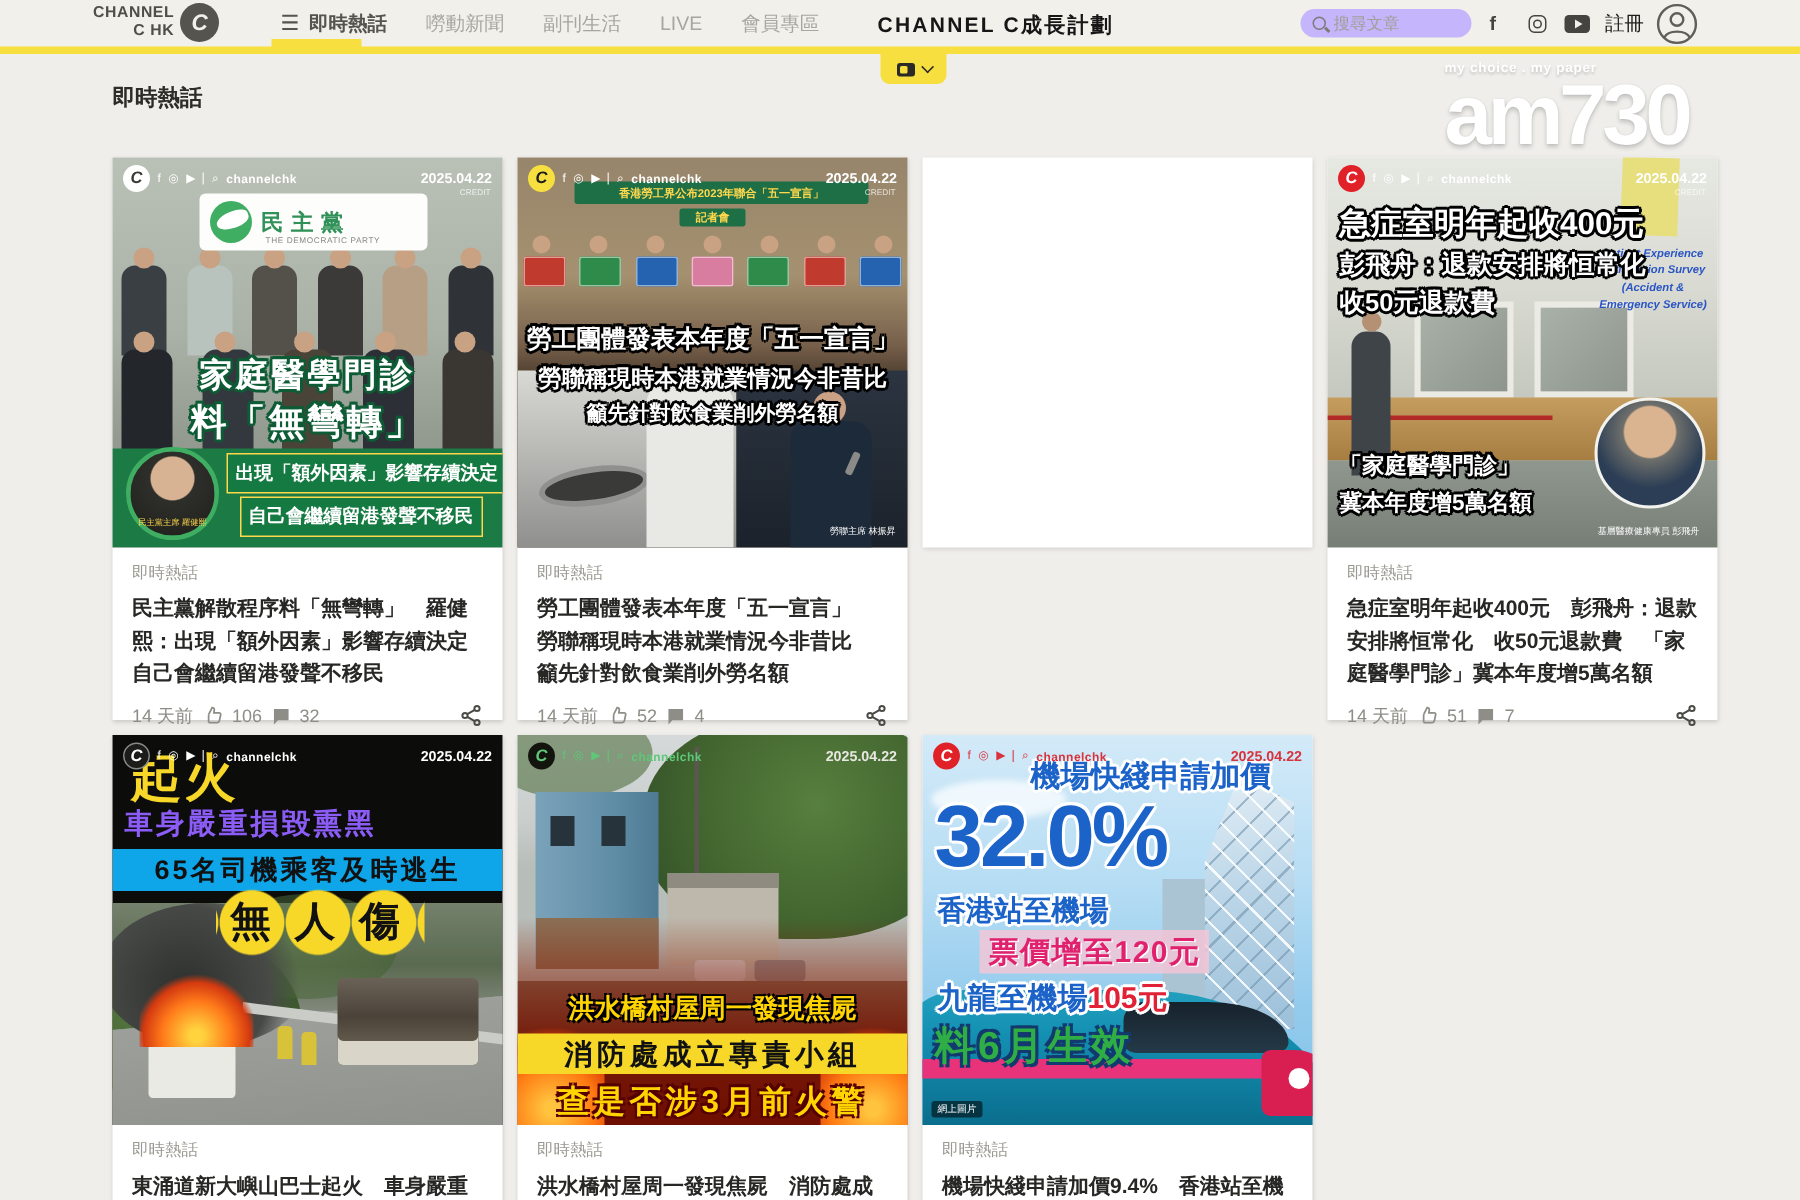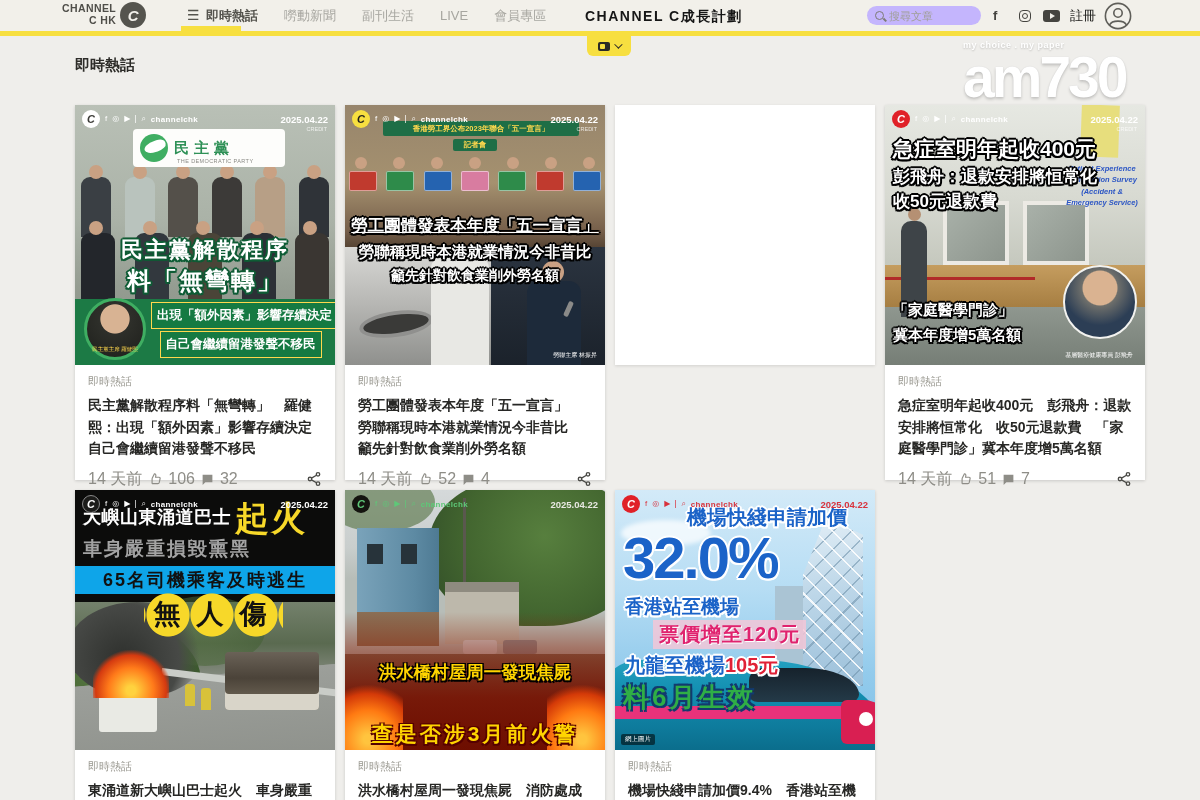--- a/index.html
+++ b/index.html
@@ -43,21 +43,21 @@
   .wm-logo { font-size:57px; font-weight:bold; line-height:.95; letter-spacing:-3px; text-shadow:0 2px 3px rgba(0,0,0,.18), 0 0 1px #cfcfcf; }
 
   .section-title { position:absolute; left:75px; top:56px; font-size:15px; font-weight:bold; color:#2d2c29; }
 
   
   .card { position:absolute; width:260px; height:375px; background:#fff; box-shadow:0 1px 3px rgba(0,0,0,.16); }
   .cimg { position:relative; width:260px; height:260px; overflow:hidden; }
   .cbody { padding:9px 13px 0 13px; }
   .cat { font-size:11px; color:#9a9991; margin-bottom:6px; }
   .ctitle { font-size:14px; line-height:21.5px; font-weight:bold; color:#272725; }
-  .cfoot { display:flex; align-items:center; gap:6px; margin-top:9px; font-size:16px; color:#8e8d87; }
+  .cfoot { display:flex; align-items:center; gap:6px; margin-top:9px; font-size:12px; color:#8e8d87; }
   .cfoot svg { display:block; }
   .share { margin-left:auto; }
 
   
   .imgbar { position:absolute; top:5px; left:7px; right:7px; display:flex; align-items:center; gap:5px; z-index:9; color:#fff; font-size:8px; }
   .imgbar .ldot { width:18px; height:18px; border-radius:50%; display:flex; align-items:center; justify-content:center; font-weight:bold; font-size:11px; font-style:italic; flex:0 0 auto; }
   .imgbar .sep { width:1px; height:8px; background:currentColor; opacity:.7; }
   .imgbar .handle { font-weight:bold; letter-spacing:.3px; }
   .imgbar .idate { margin-left:auto; font-weight:bold; font-size:9.5px; }
   .imgbar .micon { font-size:8px; line-height:1; }
@@ -99,21 +99,21 @@
   .c2 .signs { position:absolute; left:4px; right:4px; top:66px; display:flex; justify-content:space-between; }
   .c2 .signs i { width:28px; height:20px; background:#c03a2e; border-radius:2px; box-shadow:inset 0 0 0 1px rgba(255,255,255,.5); }
   .c2 .signs i:nth-child(2){background:#2e8b4a}.c2 .signs i:nth-child(3){background:#2563b0}.c2 .signs i:nth-child(4){background:#d87ca0}.c2 .signs i:nth-child(5){background:#2e8b4a}.c2 .signs i:nth-child(6){background:#c03a2e}.c2 .signs i:nth-child(7){background:#2563b0}
   .c2 .kitchen { position:absolute; left:0; bottom:0; width:146px; height:118px; background:linear-gradient(180deg,#d8d8d5 0%,#b9b9b6 45%,#8f908d 100%); }
   .c2 .wok { position:absolute; left:14px; bottom:28px; width:74px; height:26px; border-radius:50%; background:#39393six6; background:#3a3a38; border:4px solid #90908e; transform:rotate(-8deg); }
   .c2 .cook { position:absolute; left:86px; bottom:0; width:58px; height:110px; background:#e8e8e4; border-radius:14px 14px 0 0; }
   .c2 .itv { position:absolute; right:0; bottom:0; width:114px; height:118px; background:linear-gradient(180deg,#2b3440 0%,#1b222b 100%); }
   .c2 .man { position:absolute; right:24px; bottom:0; width:54px; height:84px; background:#1d2a3a; border-radius:12px 12px 0 0; }
   .c2 .man::before { content:""; position:absolute; top:-20px; left:15px; width:22px; height:22px; border-radius:50%; background:#caa184; }
   .c2 .mic { position:absolute; right:34px; bottom:48px; width:5px; height:16px; background:#8a8a88; transform:rotate(24deg); border-radius:2px; }
-  .c2 .h1 { top:110px; font-size:16.5px; font-weight:bold; --oc:#000; z-index:4;text-decoration:underline; }
+  .c2 .h1 { top:110px; font-size:16.5px; font-weight:bold; --oc:#000; z-index:4; }
   .c2 .h2 { top:137px; font-size:15.5px; font-weight:bold; --oc:#000; z-index:4; }
   .c2 .h3 { top:162px; font-size:14px; font-weight:bold; --oc:#000; z-index:4; }
   .c2 .pcap { position:absolute; right:8px; bottom:6px; font-size:6px; color:#fff; z-index:4; text-align:center; line-height:1.4; }
 
   
   .c3 { background:linear-gradient(180deg,#e6e8e2 0%,#d8dad2 35%,#c6c9bf 60%,#b2b6aa 100%); }
   .c3 .win { position:absolute; top:96px; width:66px; height:64px; border:4px solid #eceae4; background:linear-gradient(135deg,#a9b1a9 0%,#8d958d 100%); }
   .c3 .w1 { left:58px; } .c3 .w2 { left:138px; }
   .c3 .poster { position:absolute; right:26px; top:0; width:38px; height:52px; background:#e7de7d; transform:rotate(2deg); }
   .c3 .counter { position:absolute; left:0; right:0; bottom:58px; height:42px; background:linear-gradient(180deg,#c59d5f 0%,#a67e42 100%); }
@@ -139,21 +139,21 @@
   .c4 .rail { position:absolute; left:86px; bottom:64px; width:180px; height:7px; background:#c9ccc7; transform:rotate(7deg); }
   .c4 .smoke { position:absolute; left:-8px; top:0px; width:140px; height:96px; border-radius:50%; background:radial-gradient(circle at 40% 60%, #2e302d 0%, #474946 55%, rgba(70,72,69,0) 75%); }
   .c4 .van { position:absolute; left:24px; bottom:18px; width:58px; height:44px; background:#e9eae4; border-radius:7px 9px 3px 3px; }
   .c4 .flame { position:absolute; left:18px; bottom:52px; width:76px; height:50px; background:radial-gradient(circle at 50% 85%, #ffd23e 8%, #ff7a1a 40%, #d43a10 62%, rgba(212,58,16,0) 72%); }
   .c4 .bus { position:absolute; right:16px; bottom:40px; width:94px; height:58px; border-radius:4px; background:linear-gradient(180deg,#6a6257 0%,#4b4339 45%,#79705f 100%); box-shadow:inset 0 -16px 0 #d9d5c9; }
   .c4 .ff { position:absolute; width:10px; height:22px; background:#d8c23a; border-radius:3px 3px 0 0; }
   .c4 .f1 { left:110px; bottom:44px; } .c4 .f2 { left:126px; bottom:40px; }
   .c4 .l1 { top:6px; left:8px; right:4px; display:flex; align-items:flex-start; z-index:4; }
   .c4 .l1a { color:#fff; font-weight:bold; font-size:18px; padding-top:9px; letter-spacing:.5px; }
   .c4 .l1b { color:#f7d829; font-weight:bold; font-size:34px; margin-left:4px; letter-spacing:2px; }
-  .c4 .l2 { top:46px; left:8px; color:#a3a3a3; font-weight:bold; font-size:19px; letter-spacing:2px; z-index:4; position:absolute; }
+  .c4 .l2 { top:46px; left:8px; color:#8b5cf6; font-weight:bold; font-size:19px; letter-spacing:2px; z-index:4; position:absolute; }
   .c4 .l3 { position:absolute; top:76px; left:0; right:0; height:28px; background:#0ea5e9; color:#111; font-weight:bold; font-size:18px; display:flex; align-items:center; justify-content:center; letter-spacing:2px; z-index:4; }
   .c4 .l4 { top:106px; z-index:4; font-size:27px; font-weight:bold; color:#111; letter-spacing:16px; padding-left:16px; }
   .c4 .l4 span { background:radial-gradient(circle closest-side, #f7d829 96%, rgba(0,0,0,0) 100%); background-size:44px 44px; background-repeat:repeat-x; background-position:2px center; padding:8px 0 9px 10px; }
 
   
   .c5 { background:linear-gradient(180deg,#d5d9da 0%,#c9cecd 22%,#b7bdb8 34%); }
   .c5 .tree { position:absolute; right:-34px; top:-14px; width:210px; height:150px; border-radius:45%; background:radial-gradient(circle at 55% 40%, #577f3e 0%, #42652f 55%, #35522a 85%); }
   .c5 .tree2 { position:absolute; left:-20px; top:-18px; width:110px; height:60px; border-radius:50%; background:#49683590; }
   .c5 .house { position:absolute; left:12px; top:38px; width:82px; height:118px; background:linear-gradient(90deg,#7aa3ba 0%,#5d8aa3 70%,#4e7a93 100%); box-shadow:inset 0 -34px 0 #8a6f55; }
   .c5 .house i { position:absolute; width:16px; height:20px; background:#27333a; top:16px; } 
@@ -264,21 +264,21 @@
           <div class="fig"></div>
         </div>
       <div class="row r2">
           <div class="fig"></div>
           <div class="fig"></div>
           <div class="fig"></div>
           <div class="fig"></div>
           <div class="fig"></div>
         </div>
       <div class="band"></div>
-      <div class="abs ctr h1 ot-w">民主黨解散程序</div>
+      <div class="abs ctr h1 ot-w">家庭醫學門診</div>
       <div class="abs ctr h2 ot-w">料「無彎轉」</div>
       <div class="capr cap1"><span>出現「額外因素」影響存續決定</span></div>
       <div class="capr cap2"><span>自己會繼續留港發聲不移民</span></div>
       <div class="head">
           <span>民主黨主席 羅健熙</span>
         </div>
       <div class="imgbar">
         <span class="ldot" style="background:#fff;color:#3a3a36">C</span>
         <span class="micon">f</span>
         <span class="micon">◎</span>
@@ -442,21 +442,20 @@
         <div class="road"></div>
         <div class="smoke"></div>
         <div class="rail"></div>
         <div class="van"></div>
         <div class="flame"></div>
         <div class="bus"></div>
         <div class="ff f1"></div>
         <div class="ff f2"></div>
       </div>
       <div class="abs l1">
-        <span class="l1a">大嶼山東涌道巴士</span>
         <span class="l1b">起火</span>
       </div>
       <div class="l2">車身嚴重損毀熏黑</div>
       <div class="l3">65名司機乘客及時逃生</div>
       <div class="abs ctr l4"><span>無人傷</span></div>
       <div class="imgbar">
         <span class="ldot" style="background:#1c1c1a;color:#fff;border:1px solid #888">C</span>
         <span class="micon">f</span>
         <span class="micon">◎</span>
         <span class="micon">▶</span>
@@ -482,20 +481,21 @@
           <i></i>
         </div>
       <div class="shed"></div>
       <div class="ground"></div>
       <div class="car car1"></div>
       <div class="car car2"></div>
       <div class="fireov"></div>
       <div class="fl fl1"></div>
       <div class="fl fl2"></div>
       <div class="abs ctr h1">洪水橋村屋周一發現焦屍</div>
+      <div class="h2">消防處成立專責小組</div>
       <div class="abs ctr h3">查是否涉3月前火警</div>
       <div class="imgbar" style="color:#5ec878">
         <span class="ldot" style="background:#14140f;color:#5ec878">C</span>
         <span class="micon">f</span>
         <span class="micon">◎</span>
         <span class="micon">▶</span>
         <span class="sep"></span>
         <span class="micon">⌕</span>
         <span class="handle">channelchk</span>
         <span class="idate" style="color:#e8e8e2">2025.04.22</span>

